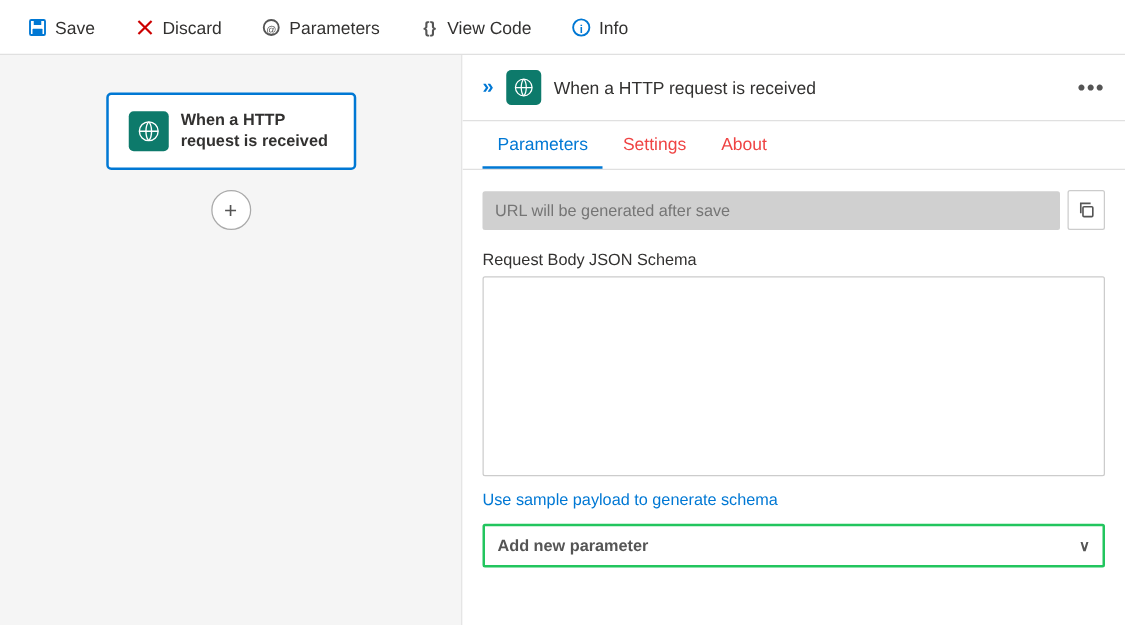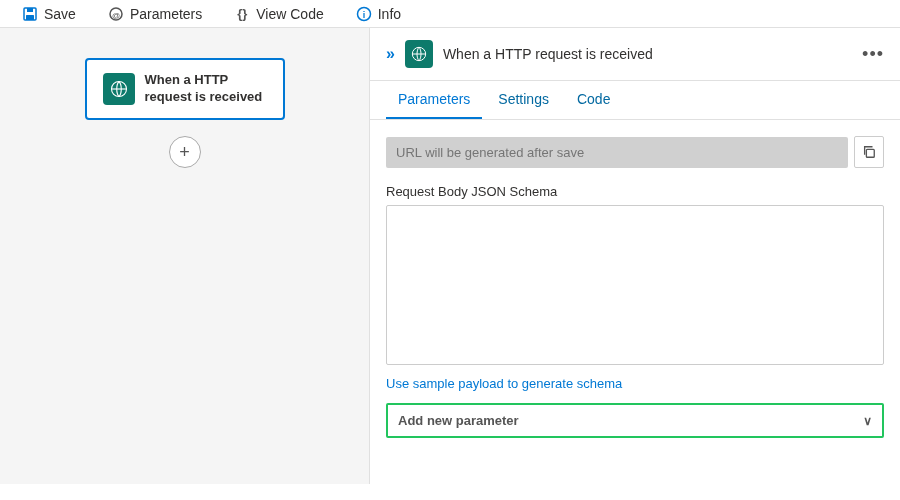--- a/index.html
+++ b/index.html
@@ -2,21 +2,21 @@
 <html><head>
   <meta charset="utf-8">
   <style>
     * { box-sizing: border-box; margin: 0; padding: 0; }
     body { font-family: 'Segoe UI', Arial, sans-serif; font-size: 14px; background: #fff; width: 900px; height: 500px; overflow: hidden; }
 
     
     .toolbar {
       display: flex;
       align-items: center;
-      height: 28px;
+      height: 44px;
       border-bottom: 1px solid #e0e0e0;
       padding: 0 16px;
       gap: 20px;
       background: #fff;
     }
     .toolbar-item {
       display: flex;
       align-items: center;
       gap: 6px;
       cursor: pointer;
@@ -142,21 +142,21 @@
 
     
     .tabs {
       display: flex;
       border-bottom: 1px solid #e0e0e0;
       padding: 0 16px;
     }
     .tab {
       padding: 10px 12px;
       cursor: pointer;
-      color: #0369a1;
+      color: #ef4444;
       font-size: 14px;
       border-bottom: 2px solid transparent;
       margin-right: 4px;
     }
     .tab.active {
       color: #0078d4;
       border-bottom: 2px solid #0078d4;
       font-weight: 500;
     }
 
@@ -258,20 +258,29 @@
     <span class="toolbar-icon">
       <svg viewBox="0 0 16 16" width="16" height="16">
           <rect x="2" y="2" width="12" height="12" rx="1" fill="none" stroke="#0078d4" stroke-width="1.5"></rect>
           <rect x="5" y="2" width="6" height="4" fill="#0078d4"></rect>
           <rect x="4" y="9" width="8" height="5" rx="0.5" fill="#0078d4"></rect>
         </svg>
     </span>
     <span>Save</span>
   </div>
 
+  <div class="toolbar-item">
+    <span class="toolbar-icon">
+      <svg viewBox="0 0 16 16" width="14" height="14">
+          <line x1="2" y1="2" x2="14" y2="14" stroke="#c00" stroke-width="2"></line>
+          <line x1="14" y1="2" x2="2" y2="14" stroke="#c00" stroke-width="2"></line>
+        </svg>
+    </span>
+    <span>Discard</span>
+  </div>
 
   <div class="toolbar-item">
     <span class="toolbar-icon">
       <svg viewBox="0 0 16 16" width="16" height="16">
           <circle cx="8" cy="8" r="6" fill="none" stroke="#555" stroke-width="1.5"></circle>
           <text x="8" y="12" text-anchor="middle" font-size="8" fill="#555">@</text>
         </svg>
     </span>
     <span>Parameters</span>
   </div>
@@ -329,21 +338,21 @@
     </div>
 
     <div class="tabs">
       <div class="tab active">
         <span>Parameters</span>
       </div>
       <div class="tab">
         <span>Settings</span>
       </div>
       <div class="tab">
-        <span>Code</span>
+        <span>About</span>
       </div>
     </div>
 
     <div class="tab-content">
 
       
       <div class="url-row">
         <input type="text" class="url-input" readonly="" placeholder="URL will be generated after save" style="">
         <button class="copy-btn">
           <svg viewBox="0 0 16 16" width="14" height="14">

